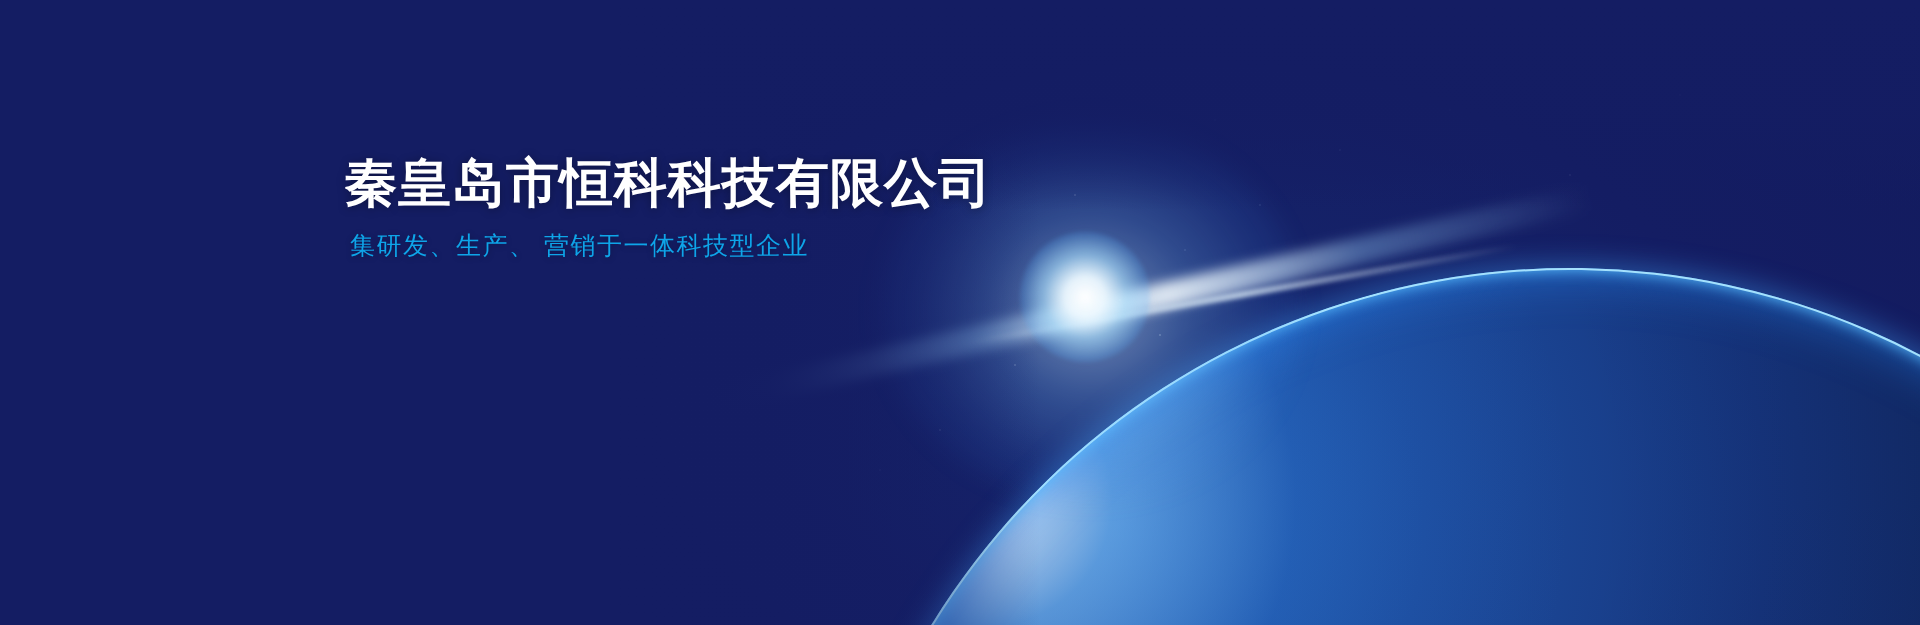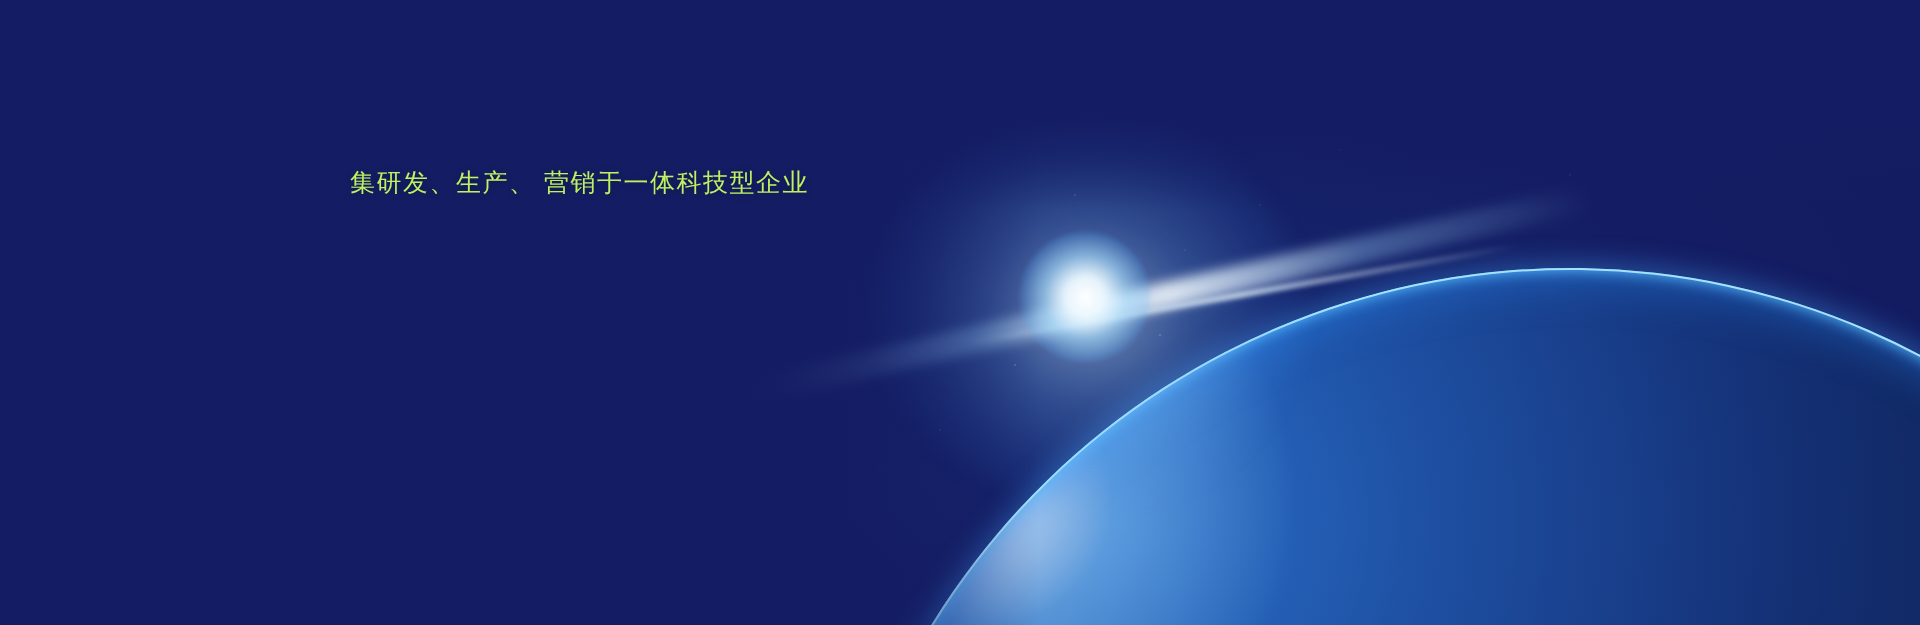--- a/index.html
+++ b/index.html
@@ -251,21 +251,21 @@
     color:#ffffff;
     letter-spacing:1px;
     white-space:nowrap;
     text-shadow:0 1px 10px rgba(0,0,0,.35);
   }
   .subtitle{
     margin:14px 0 0 6px;
     font-size:25px;
     line-height:1.3;
     font-weight:400;
-    color:#bef264;
+    color:#0ea5e9;
     letter-spacing:1.5px;
     white-space:nowrap;
     text-shadow:0 1px 6px rgba(0,0,0,.30);
   }
 </style>
 </head>
 <body>
 
 <div class="banner">
 
@@ -285,16 +285,17 @@
 
   <div class="sun-halo"></div>
   <div class="sun-streak"></div>
   <div class="sun-flare-h"></div>
   <div class="sun-core"></div>
 
   <div class="left-fade"></div>
   <div class="top-fade"></div>
 
   <div class="copy">
+    <h1 class="title">秦皇岛市恒科科技有限公司</h1>
     <p class="subtitle">集研发、生产、 营销于一体科技型企业</p>
   </div>
 
 </div>
 
 </body></html>

